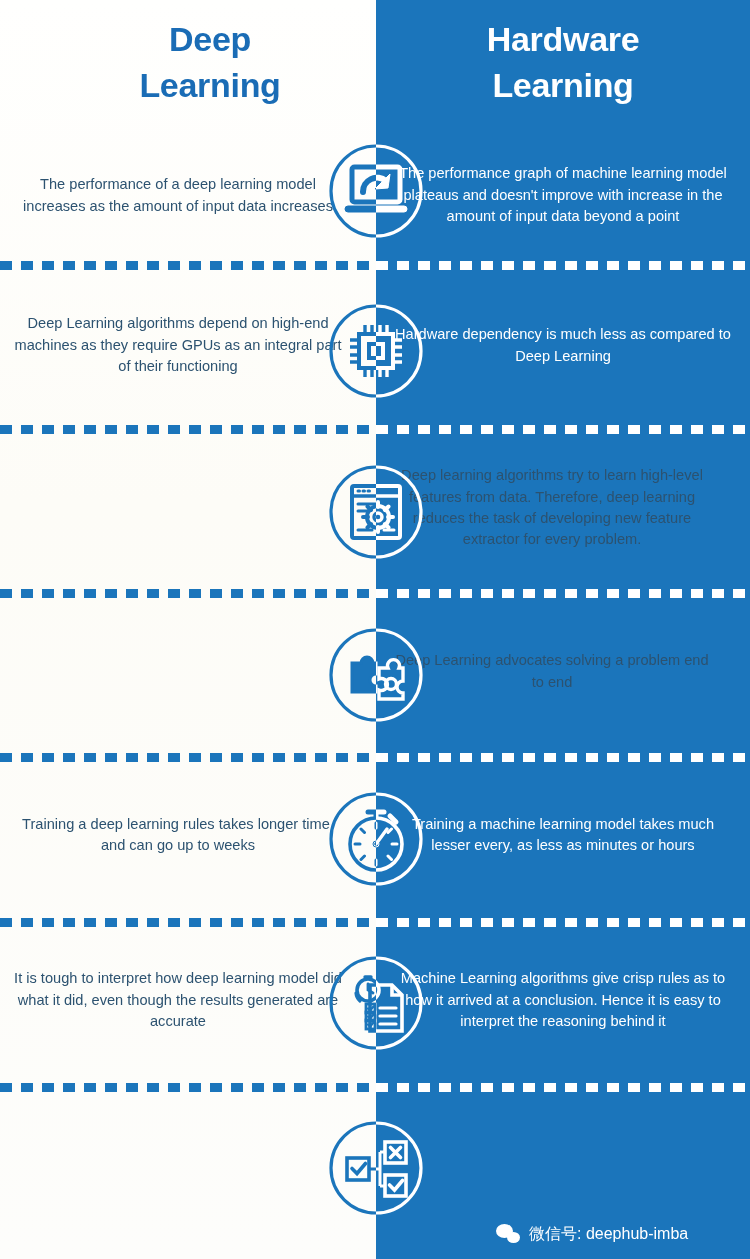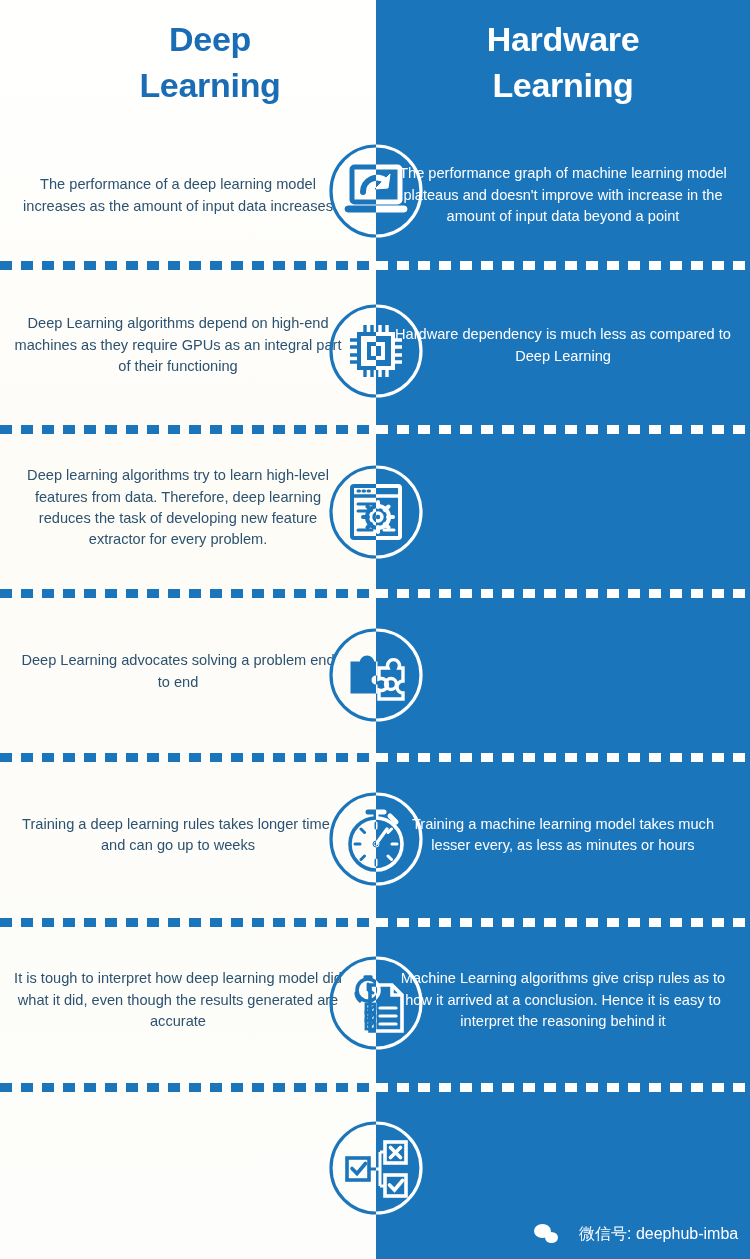--- a/index.html
+++ b/index.html
@@ -41,20 +41,21 @@
     letter-spacing:-0.3px;
   }
   .title.dl{color:#1a6cb5;margin-left:44px;}
   .title.ml{color:#ffffff;}
 
   
   .row{
     position:relative;
     display:flex;
     z-index:3;
+    justify-content:flex-end;
   }
   .cell{
     box-sizing:border-box;
     display:flex;align-items:center;
     text-align:center;
     font-size:14.6px;
     line-height:1.47;
   }
   .cell.left{
     flex:0 0 376px;
@@ -95,24 +96,24 @@
     transform:translateX(-50%);
     width:96px;height:96px;
     z-index:6;
   }
   .icon-wrap svg{display:block;width:96px;height:96px;}
 
   
   .watermark{
     position:absolute;
     z-index:9;
-    display:flex;align-items:center;gap:19px;
+    display:flex;align-items:center;gap:7px;
     color:#ffffff;
     font-size:16px;
-    left:534px;top:1224px;
+    left:496px;top:1224px;
     white-space:nowrap;
   }
   .wm-logo{
     width:26px;height:21px;position:relative;flex:0 0 26px;
   }
   .wm-logo .b1,.wm-logo .b2{
     position:absolute;background:#ffffff;border-radius:50%;
   }
   .wm-logo .b1{width:17px;height:14px;left:0;top:0;}
   .wm-logo .b2{width:13px;height:11px;left:11px;top:8px;}

